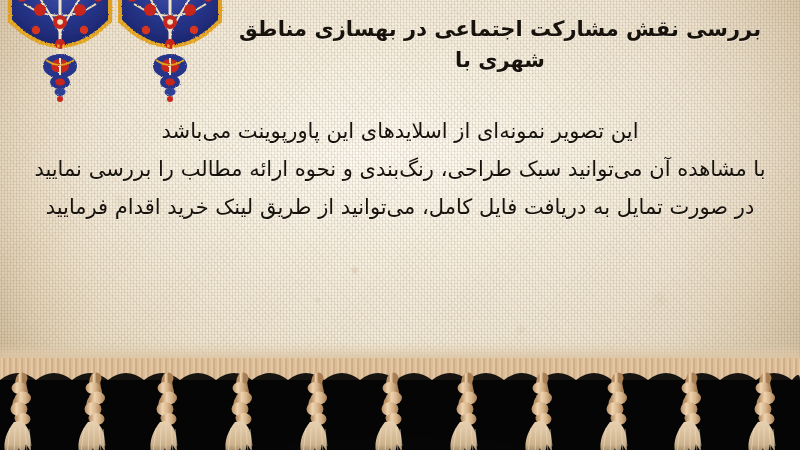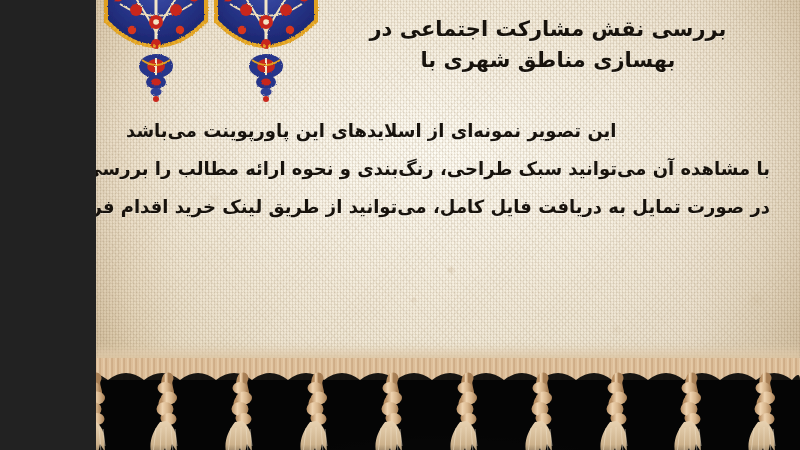--- a/index.html
+++ b/index.html
@@ -1,21 +1,21 @@
 <!DOCTYPE html>
 <html lang="fa" dir="rtl"><head>
 <meta charset="utf-8">
 <title>Slide Preview</title>
 <style>
   html,body{margin:0;padding:0;background:#222;}
   *{box-sizing:border-box;}
 
   .slide{
     position:relative;
-    width:704px;height:450px;
+    width:800px;height:450px;
     overflow:hidden;
     font-family:"DejaVu Sans", sans-serif;
     background:#ece2cf;
   }
 
   
   .paper{
     position:absolute;inset:0;
     background:
       radial-gradient(ellipse 120% 85% at 48% 34%,
@@ -79,23 +79,23 @@
     font-size:21px;
     line-height:1.48;
     font-weight:700;
     text-align:center;
     letter-spacing:-0.2px;
     text-shadow:0 1px 0 rgba(255,255,255,0.35);
   }
   .body-block{
     position:absolute;
     top:112px;right:30px;left:30px;
-    text-align:left;
-    font-size:18px;
-    font-weight:700;
+    text-align:center;
+    font-size:21px;
+    font-weight:400;
     line-height:38px;
     letter-spacing:-0.2px;
     text-shadow:0 1px 0 rgba(255,255,255,0.3);
   }
   .body-block .ln{display:block;white-space:nowrap;}
 
   
   .fringe-zone{
     position:absolute;left:0;right:0;bottom:0;height:100px;
   }

